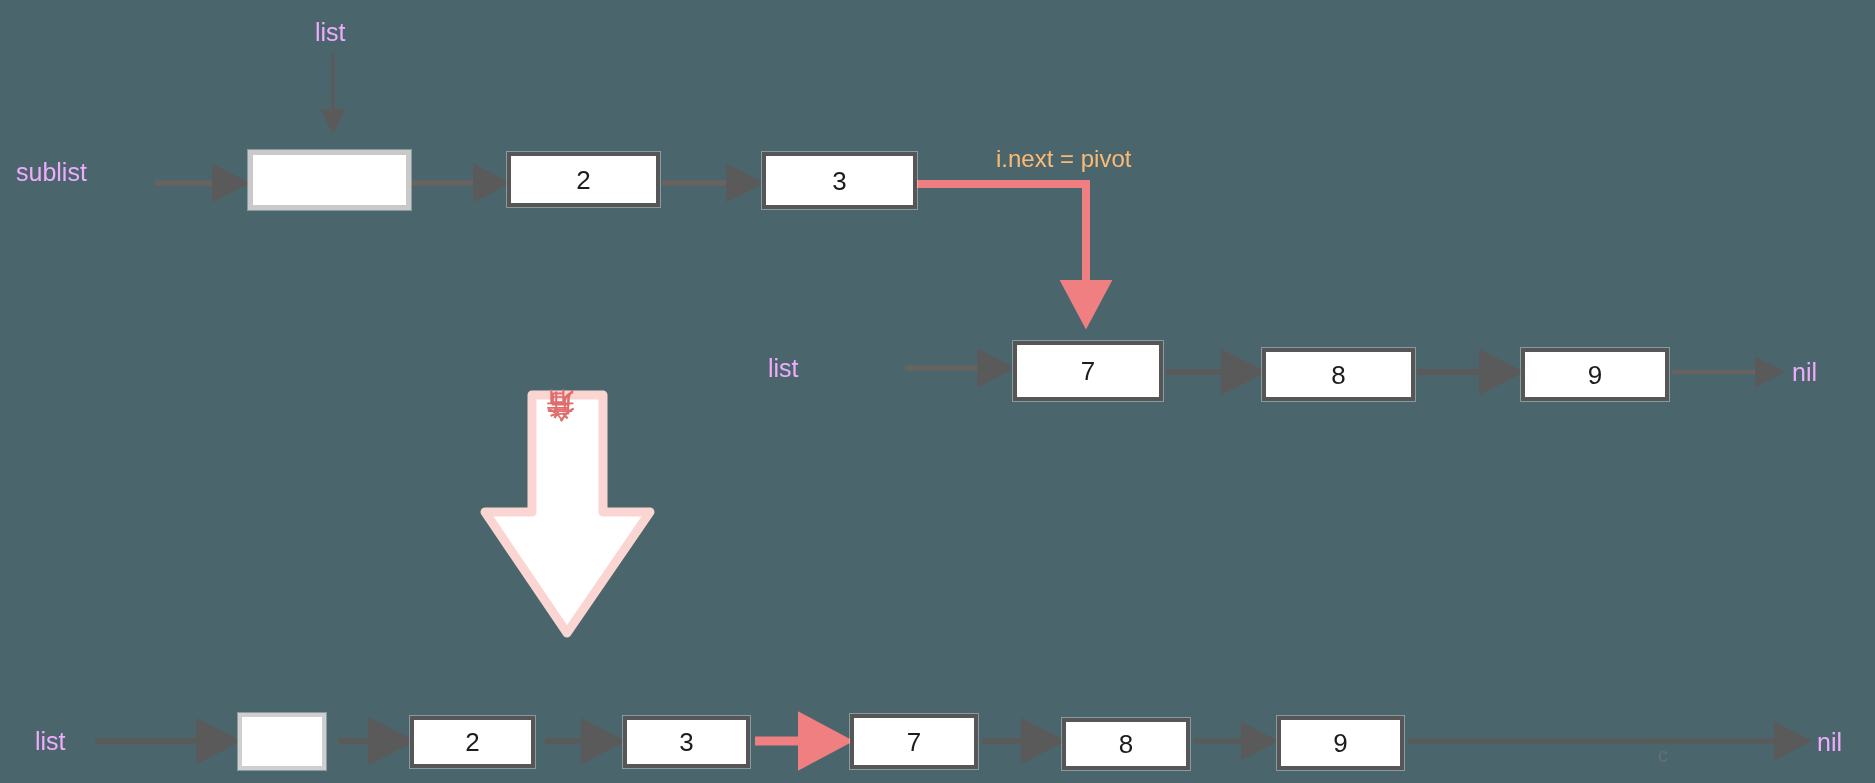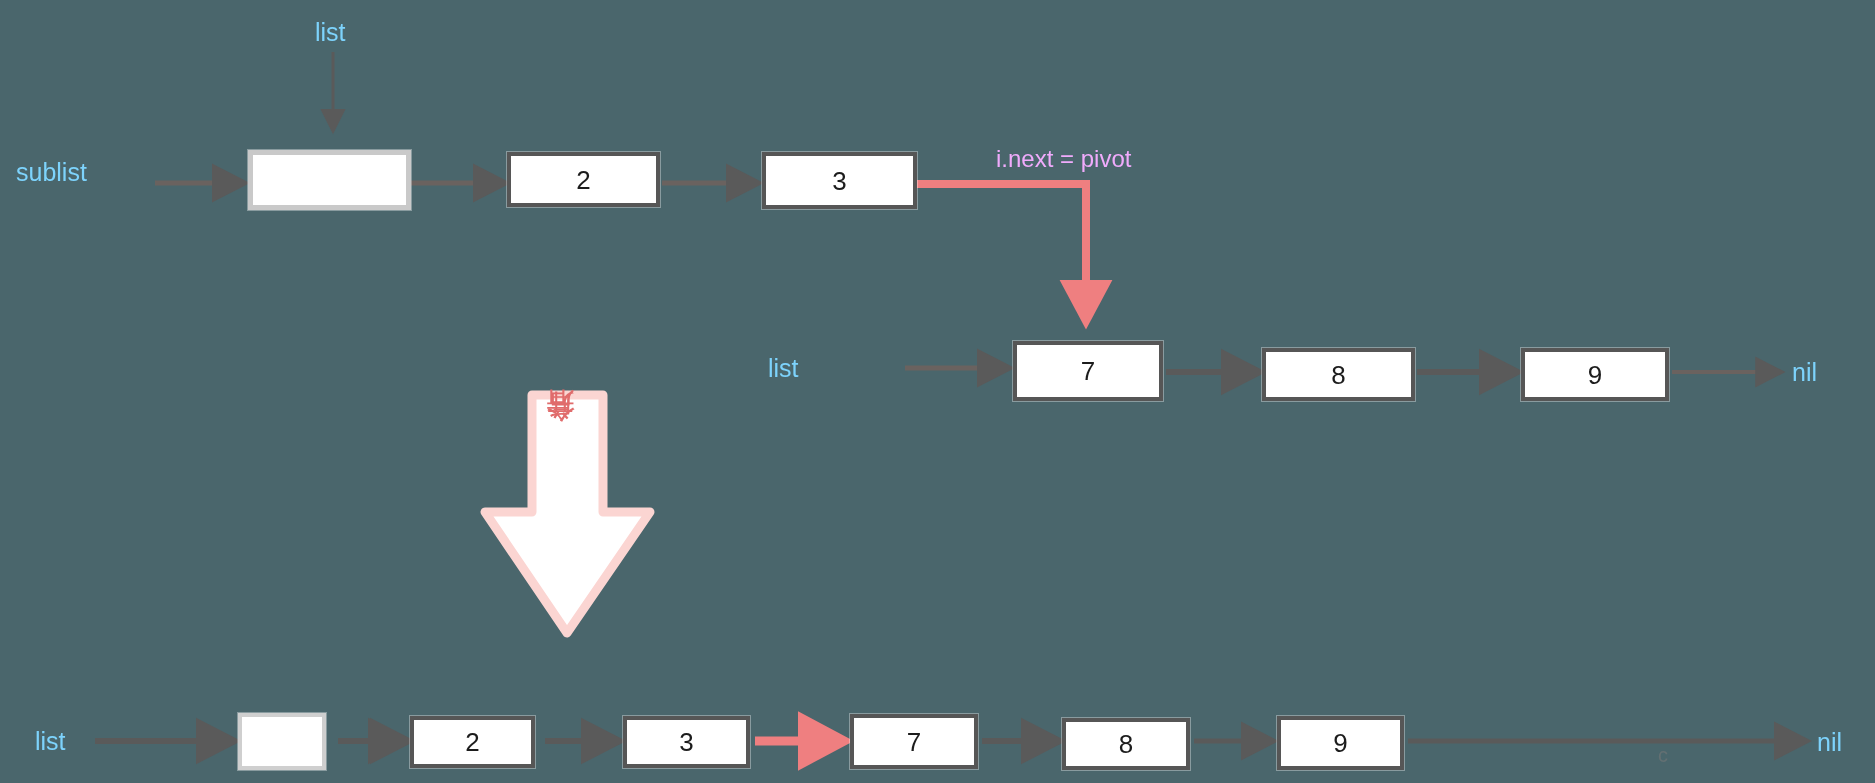--- a/index.html
+++ b/index.html
@@ -34,27 +34,27 @@
     border-color: #c9c9c9;
     border-width: 5px;
   }
   .node.empty.thin {
     border-color: #cfcfcf;
     border-width: 4px;
   }
   
   .label {
     position: absolute;
-    color: #7dd3fc;
+    color: #f0abfc;
     font-size: 25px;
     line-height: 1;
     white-space: nowrap;
   }
   .label.red {
-    color: #f0abfc;
+    color: #fdba74;
     font-size: 24px;
   }
   
   #arrows {
     position: absolute;
     left: 0;
     top: 0;
     width: 1875px;
     height: 783px;
     pointer-events: none;

